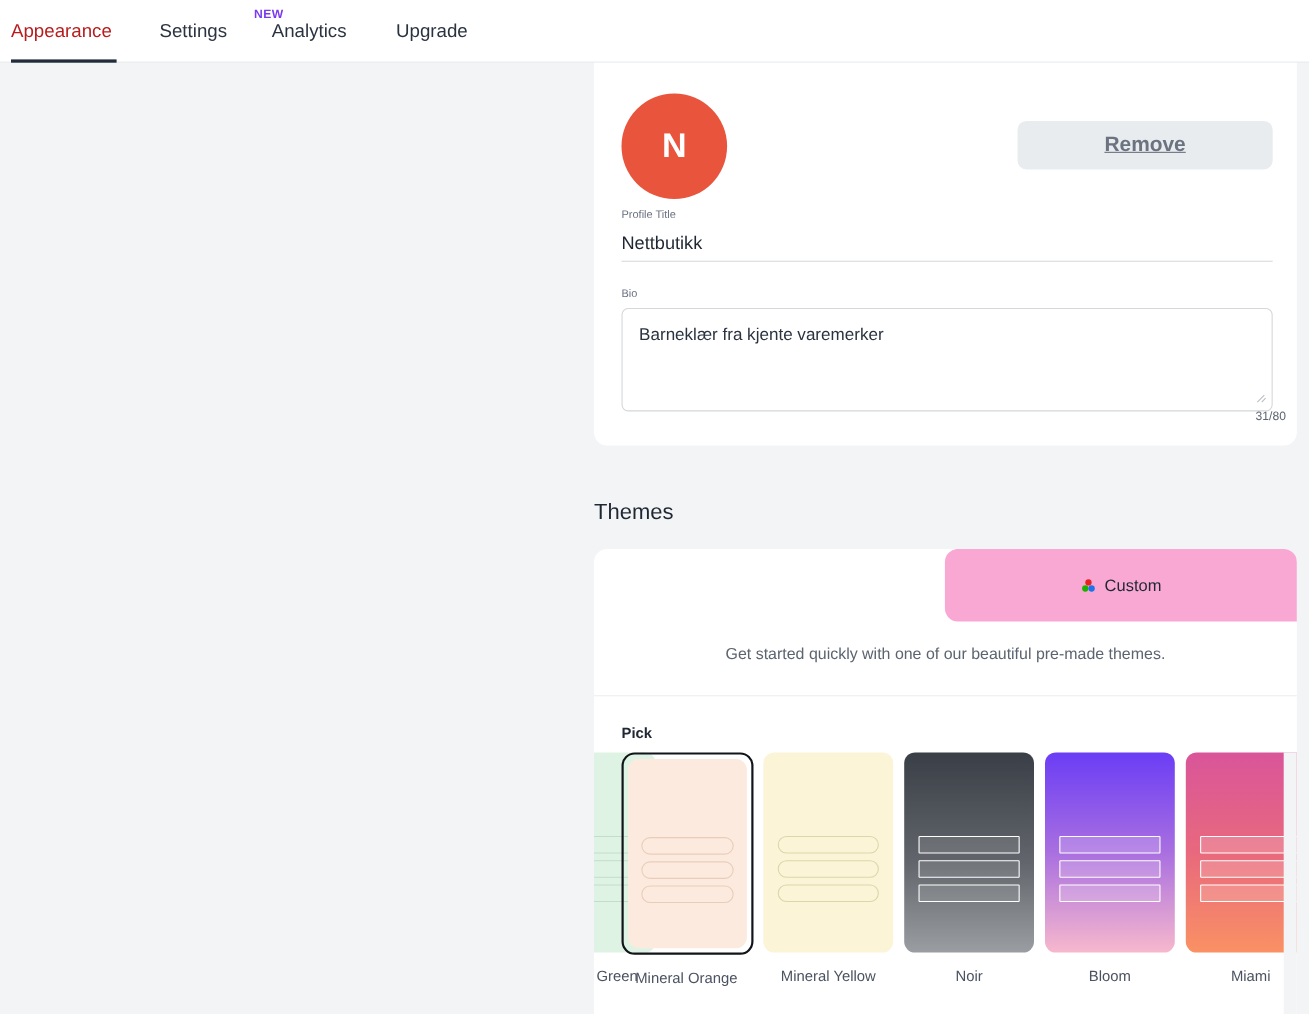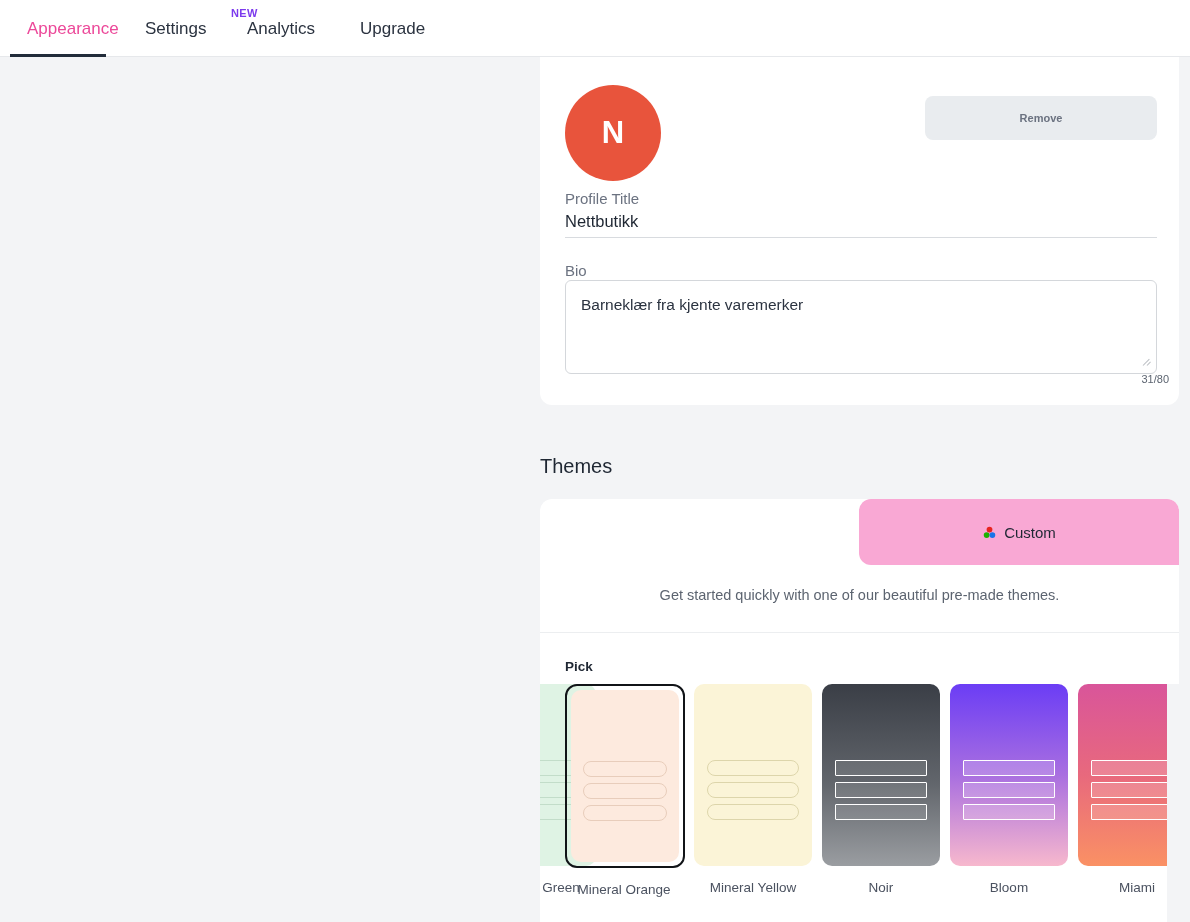--- a/index.html
+++ b/index.html
@@ -19,21 +19,21 @@
     border-bottom: 1px solid #e6e8eb;
   }
   .nav-inner { position: relative; height: 57px; }
   .nav-tab {
     position: absolute; bottom: 0;
     height: 57px;
     display: flex; align-items: center;
     font-size: 17px; color: #2b3340;
     cursor: pointer; white-space: nowrap;
   }
-  .nav-tab.active { color: #ec4899; margin-left: 17px; }
+  .nav-tab.active { color: #b91c1c; }
   .nav-underline {
     position: absolute; left: 10px; bottom: 0;
     width: 96px; height: 3px; background: #222c3a;
   }
   .new-badge {
     position: absolute;
     font-size: 11px; font-weight: bold; letter-spacing: .4px;
     color: #7c3aed;
   }
 
@@ -55,28 +55,29 @@
   }
   .btn-pick {
     position: absolute; left: 136px; top: 53px;
     width: 232px; height: 44px; border: none; border-radius: 8px;
     background: #7c3aed; color: #ffffff;
     font-size: 15px; font-weight: bold;
     font-family: "Liberation Sans", sans-serif;
     cursor: pointer;
   }
   .btn-remove {
-    position: absolute; left: 385px; top: 39px;
+    position: absolute; left: 385px; top: 53px;
     width: 232px; height: 44px; border: none; border-radius: 8px;
     background: #e9ecef; color: #6b7280;
-    font-size: 11px; font-weight: bold;
+    font-size: 19px; font-weight: bold;
     font-family: "Liberation Sans", sans-serif;
     cursor: pointer;
-  }
-  .field-label { font-size: 15px; color: #6b7280; }
+    text-decoration: underline;
+  }
+  .field-label { font-size: 10px; color: #6b7280; }
   .title-label { position: absolute; left: 25px; top: 133px; }
   .title-input {
     position: absolute; left: 25px; top: 148px;
     width: 592px; height: 33px;
     border: none; border-bottom: 1px solid #d8dbdf;
     background: transparent;
     font-size: 16.5px; color: #1f2733;
     font-family: "Liberation Sans", sans-serif;
     outline: none;
   }

